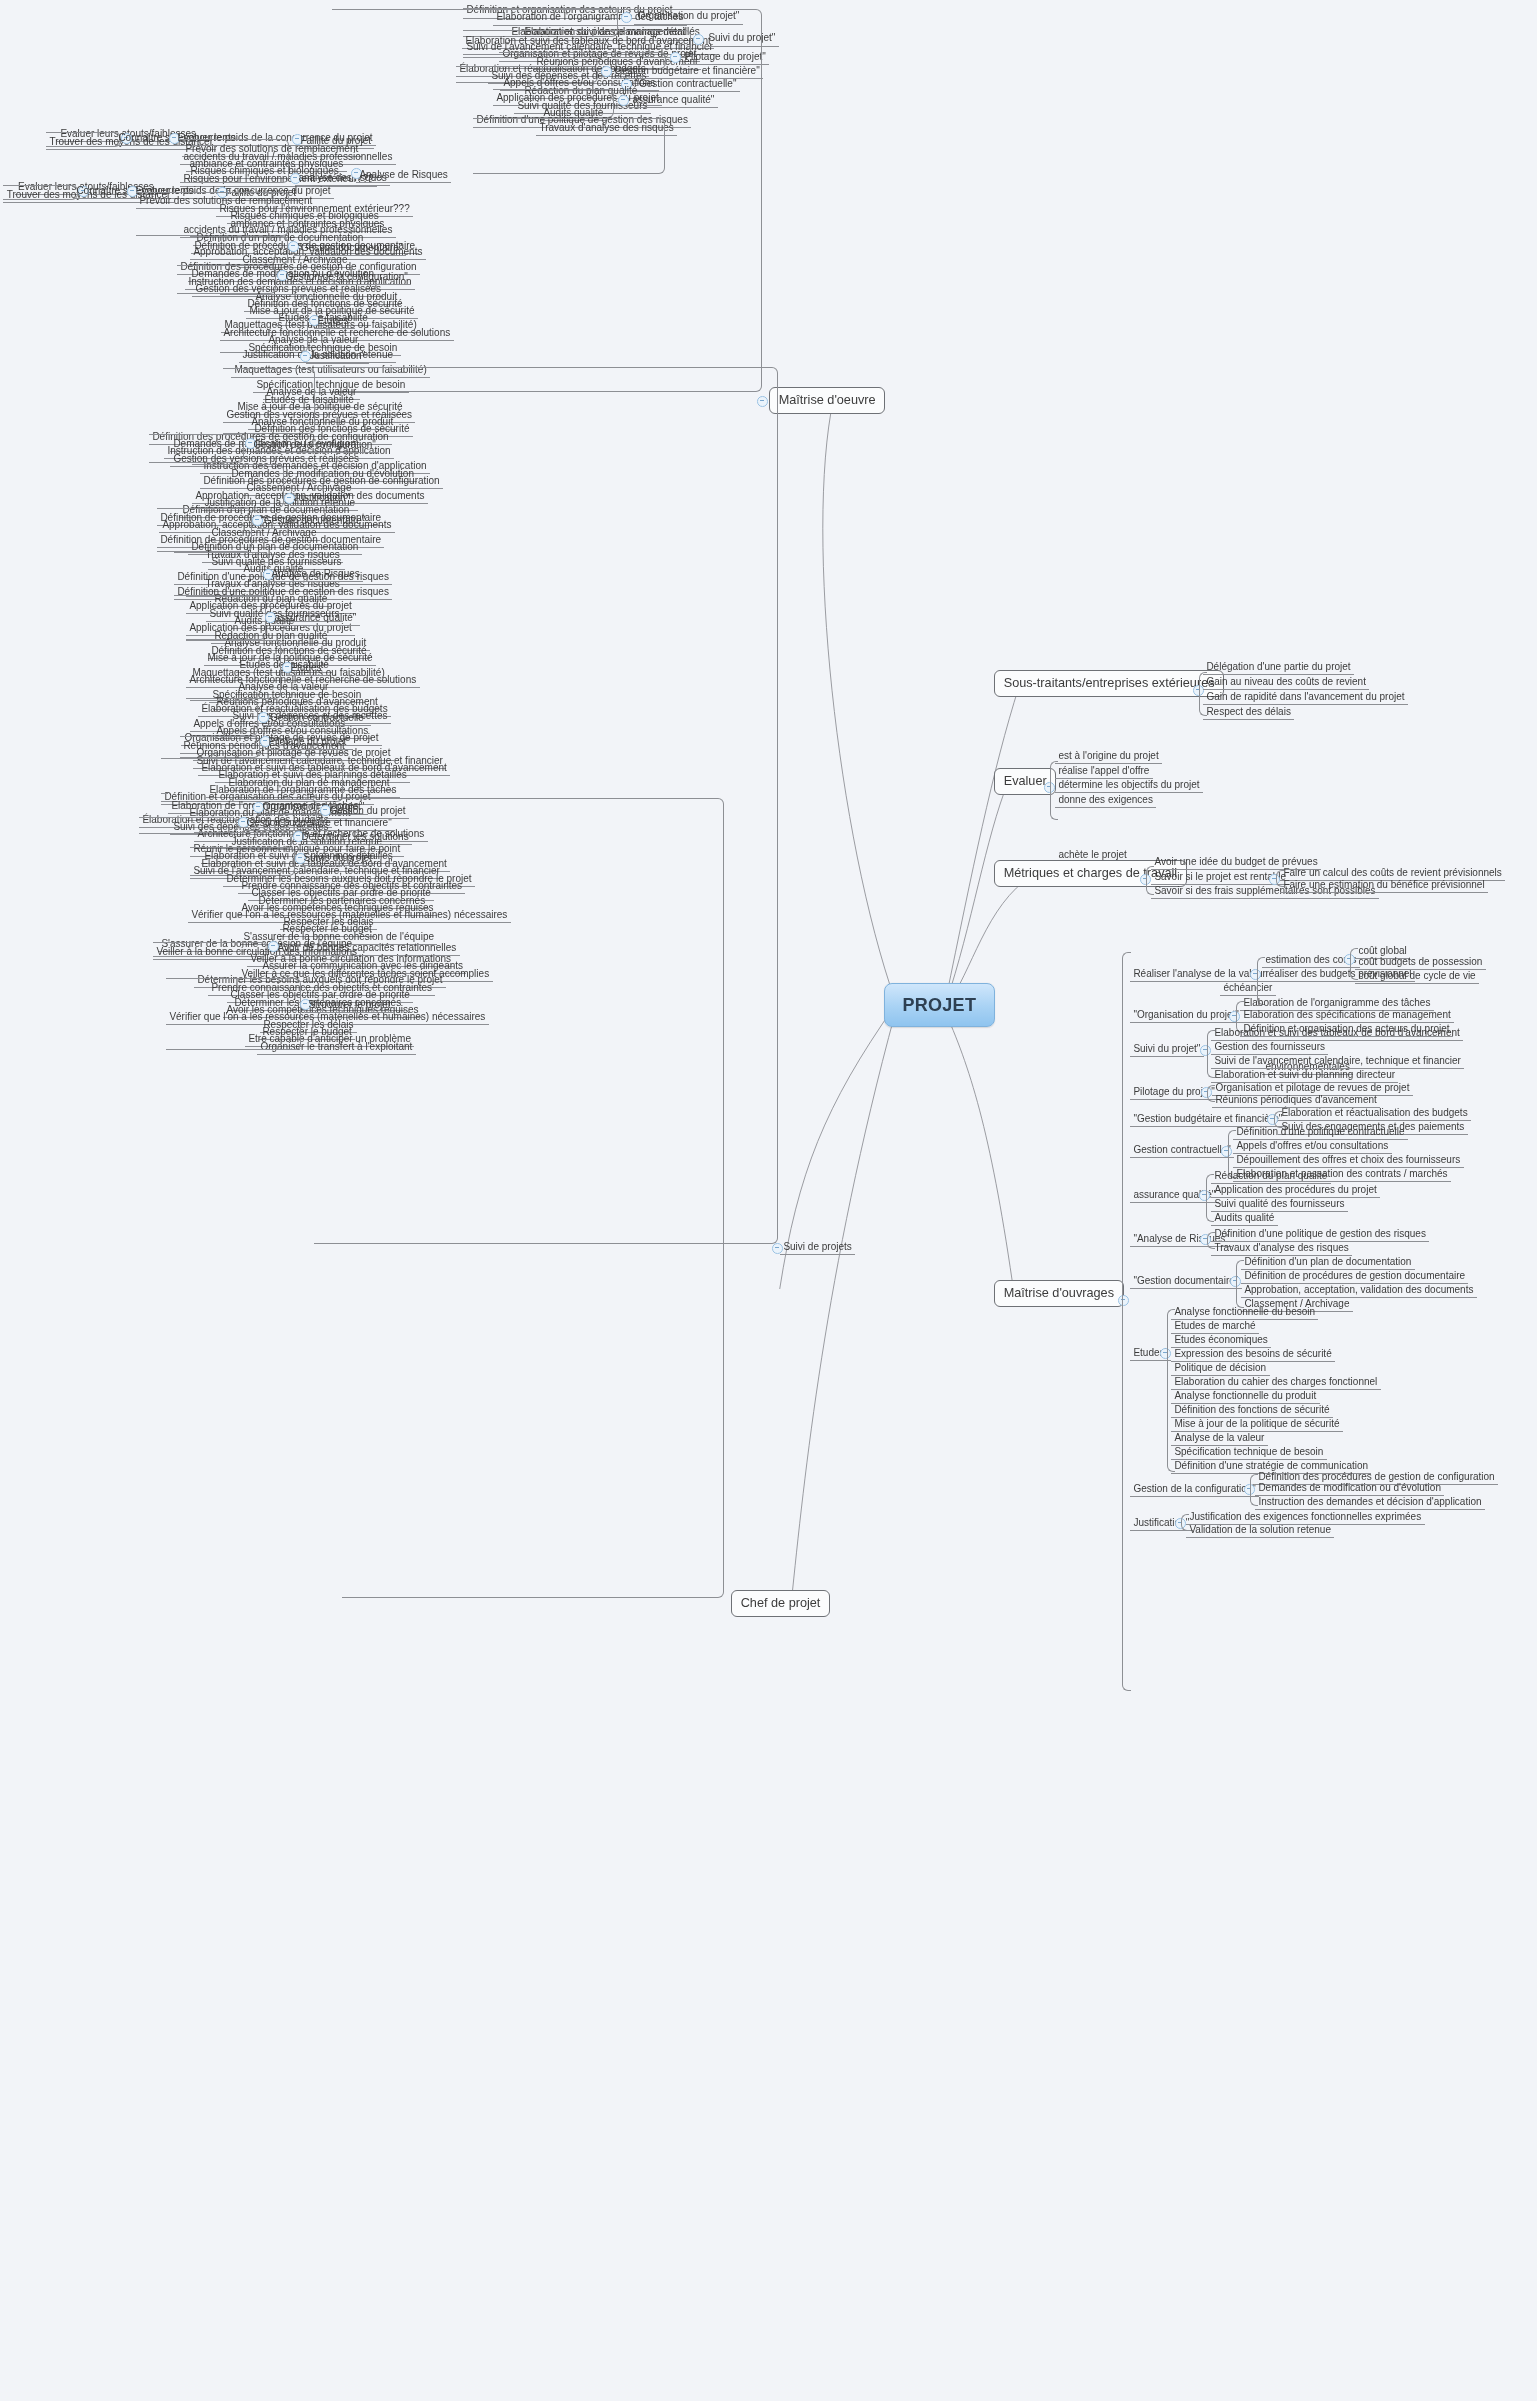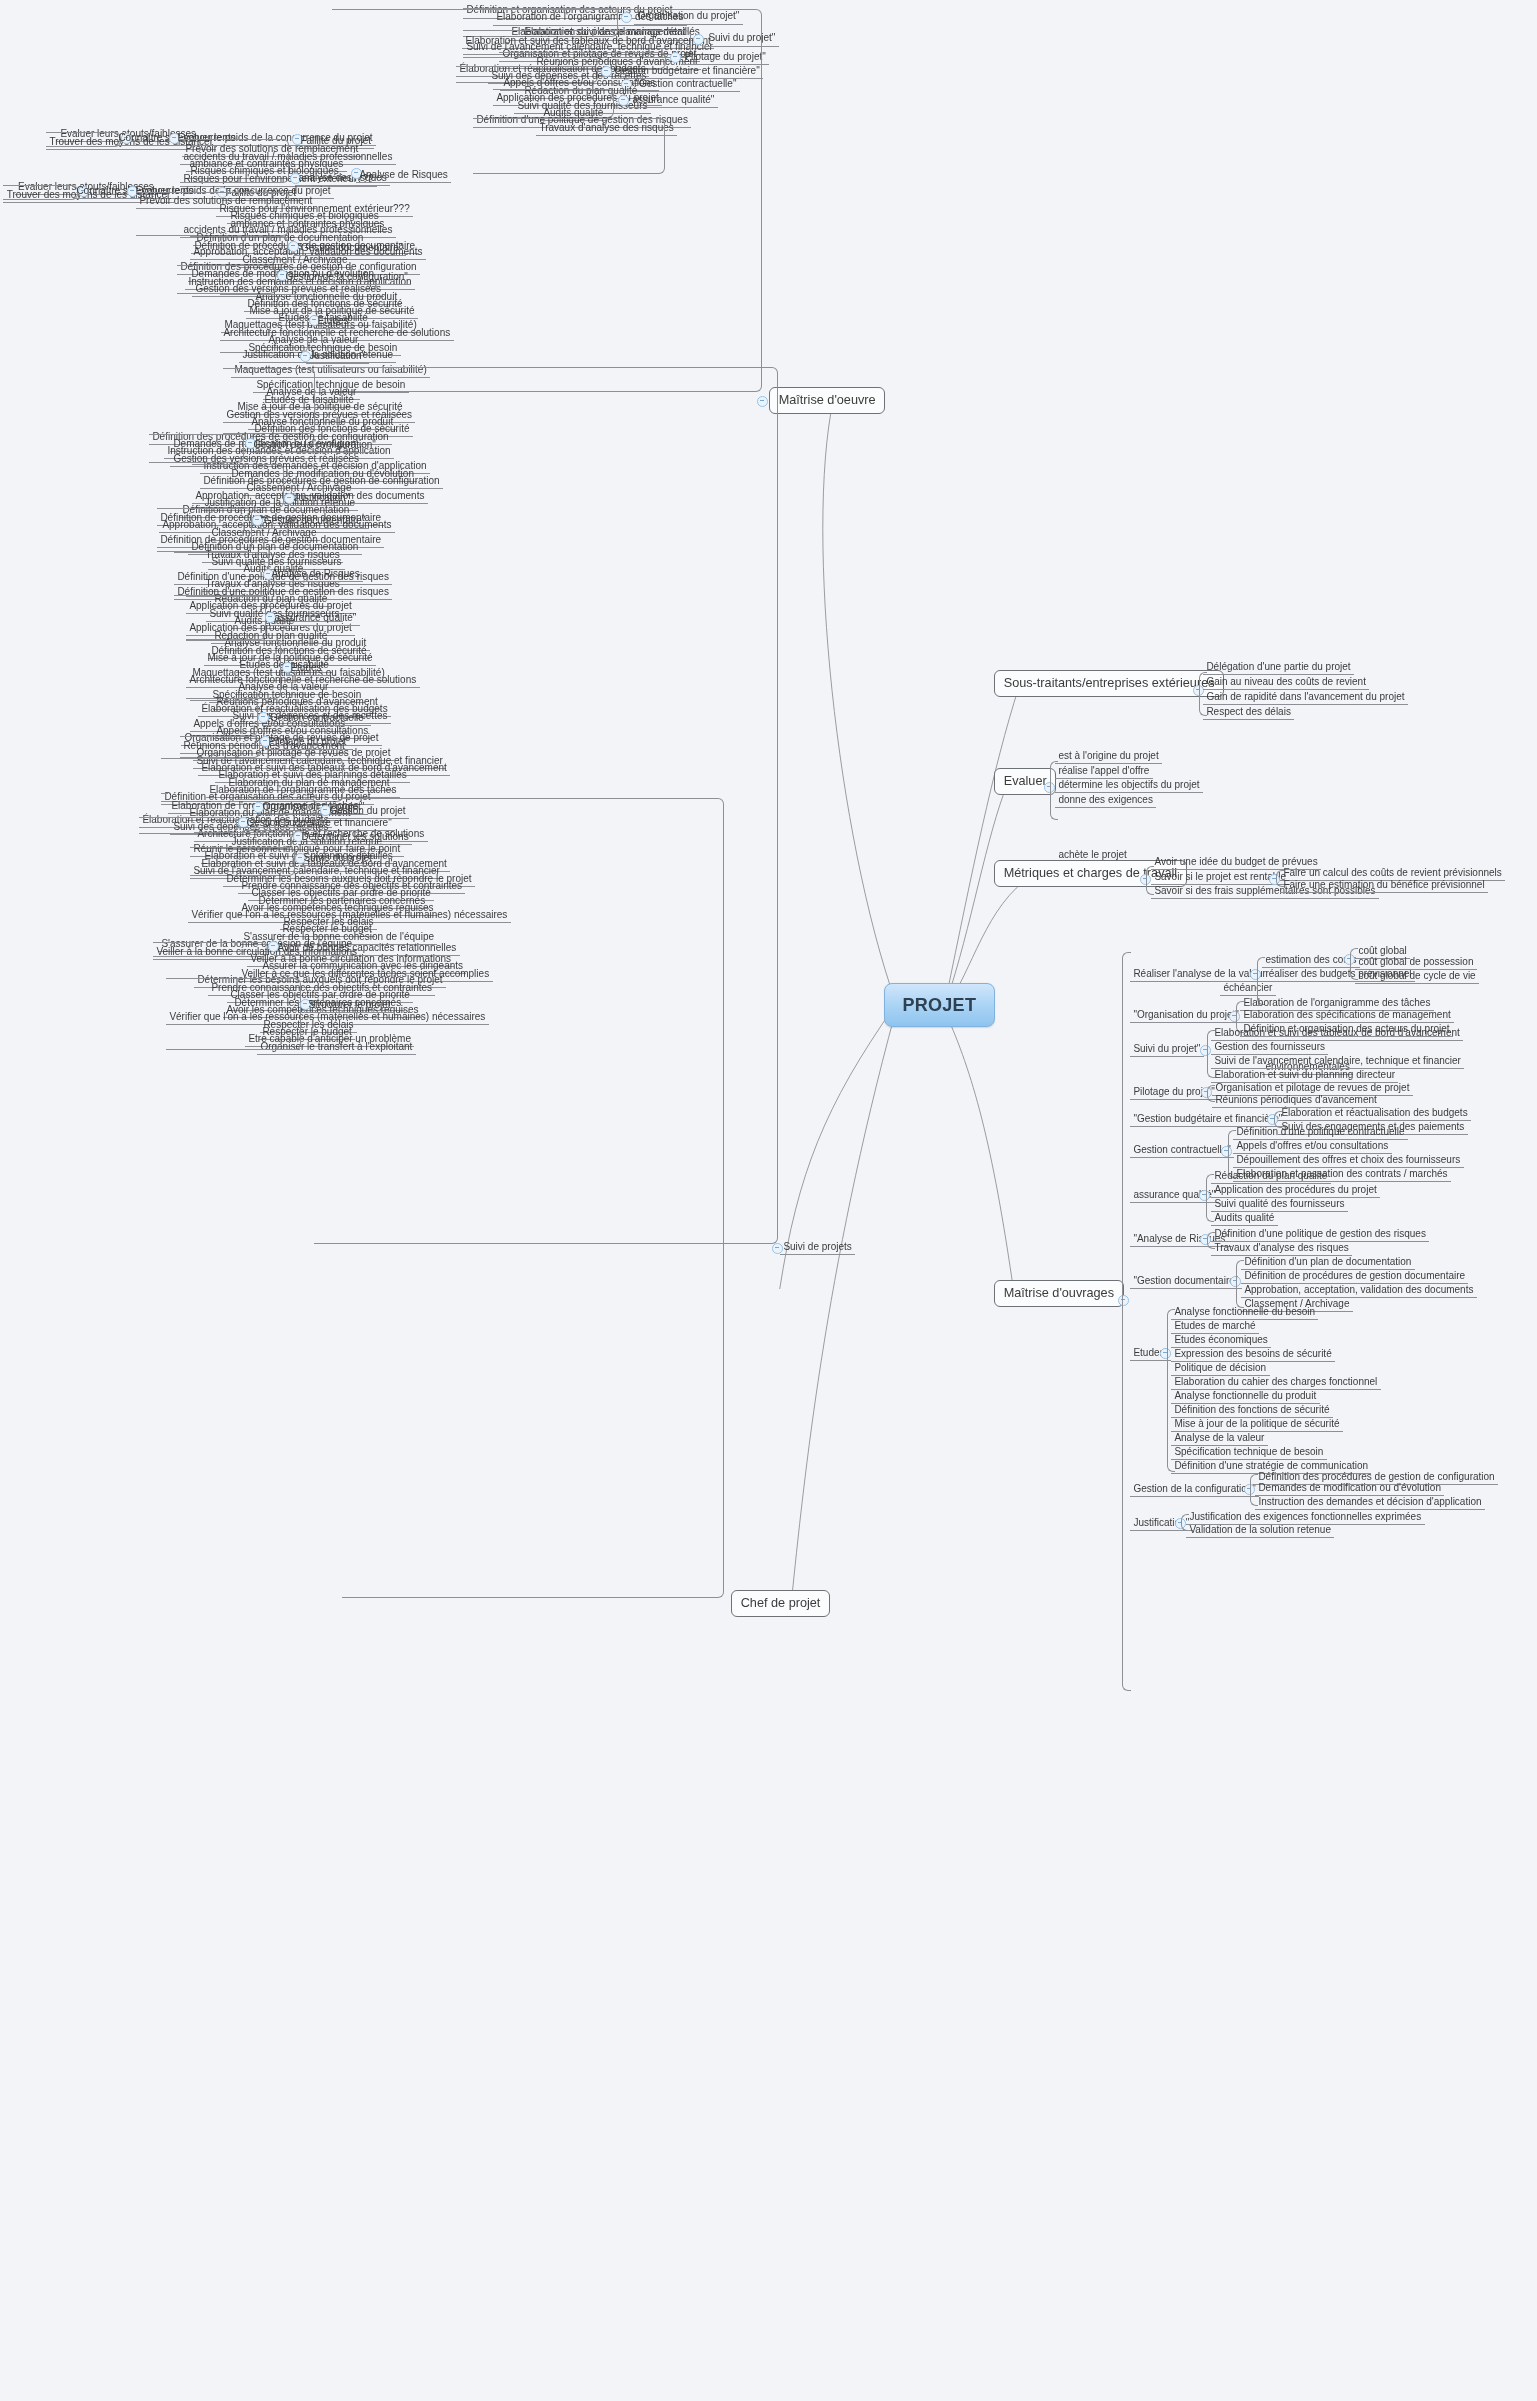--- a/index.html
+++ b/index.html
@@ -429,21 +429,21 @@
 
   <div class="node leaf r" style="left:1130px;top:967px;">Réaliser l'analyse de la valeur</div>
   <span class="tog std" style="left:1250px;top:969px;"></span>
   <div class="node leaf r" style="left:1262px;top:953px;">estimation des couts</div>
   <div class="node leaf r" style="left:1262px;top:967px;">réaliser des budgets prévisionnel</div>
   <div class="node leaf r" style="left:1220px;top:981px;">échéancier</div>
   <div class="node leaf r" style="left:1262px;top:1043px;margin-top:17px;">environnementales</div>
   <div class="spine" style="left:1257px;top:957px;width:6.7px;height:46px;"></div>
   <span class="tog std" style="left:1344px;top:954px;"></span>
   <div class="node leaf r" style="left:1355px;top:944px;">coût global</div>
-  <div class="node leaf r" style="left:1355px;top:955px;">coût global de possession</div>
+  <div class="node leaf r" style="left:1355px;top:955px;">coût budgets de possession</div>
   <div class="node leaf r" style="left:1355px;top:969px;">coût global de cycle de vie</div>
   <div class="spine" style="left:1350px;top:948px;width:6.7px;height:29.5px;"></div>
 
   <div class="node leaf r" style="left:1130px;top:1008px;">"Organisation du projet"</div>
   <span class="tog std" style="left:1229px;top:1011px;"></span>
   <div class="node leaf r" style="left:1240px;top:996px;">Elaboration de l'organigramme des tâches</div>
   <div class="node leaf r" style="left:1240px;top:1008px;">Elaboration des spécifications de management</div>
   <div class="node leaf r" style="left:1240px;top:1022px;">Définition et organisation des acteurs du projet</div>
   <div class="spine" style="left:1236px;top:1001px;width:6.7px;height:29.5px;"></div>
 

